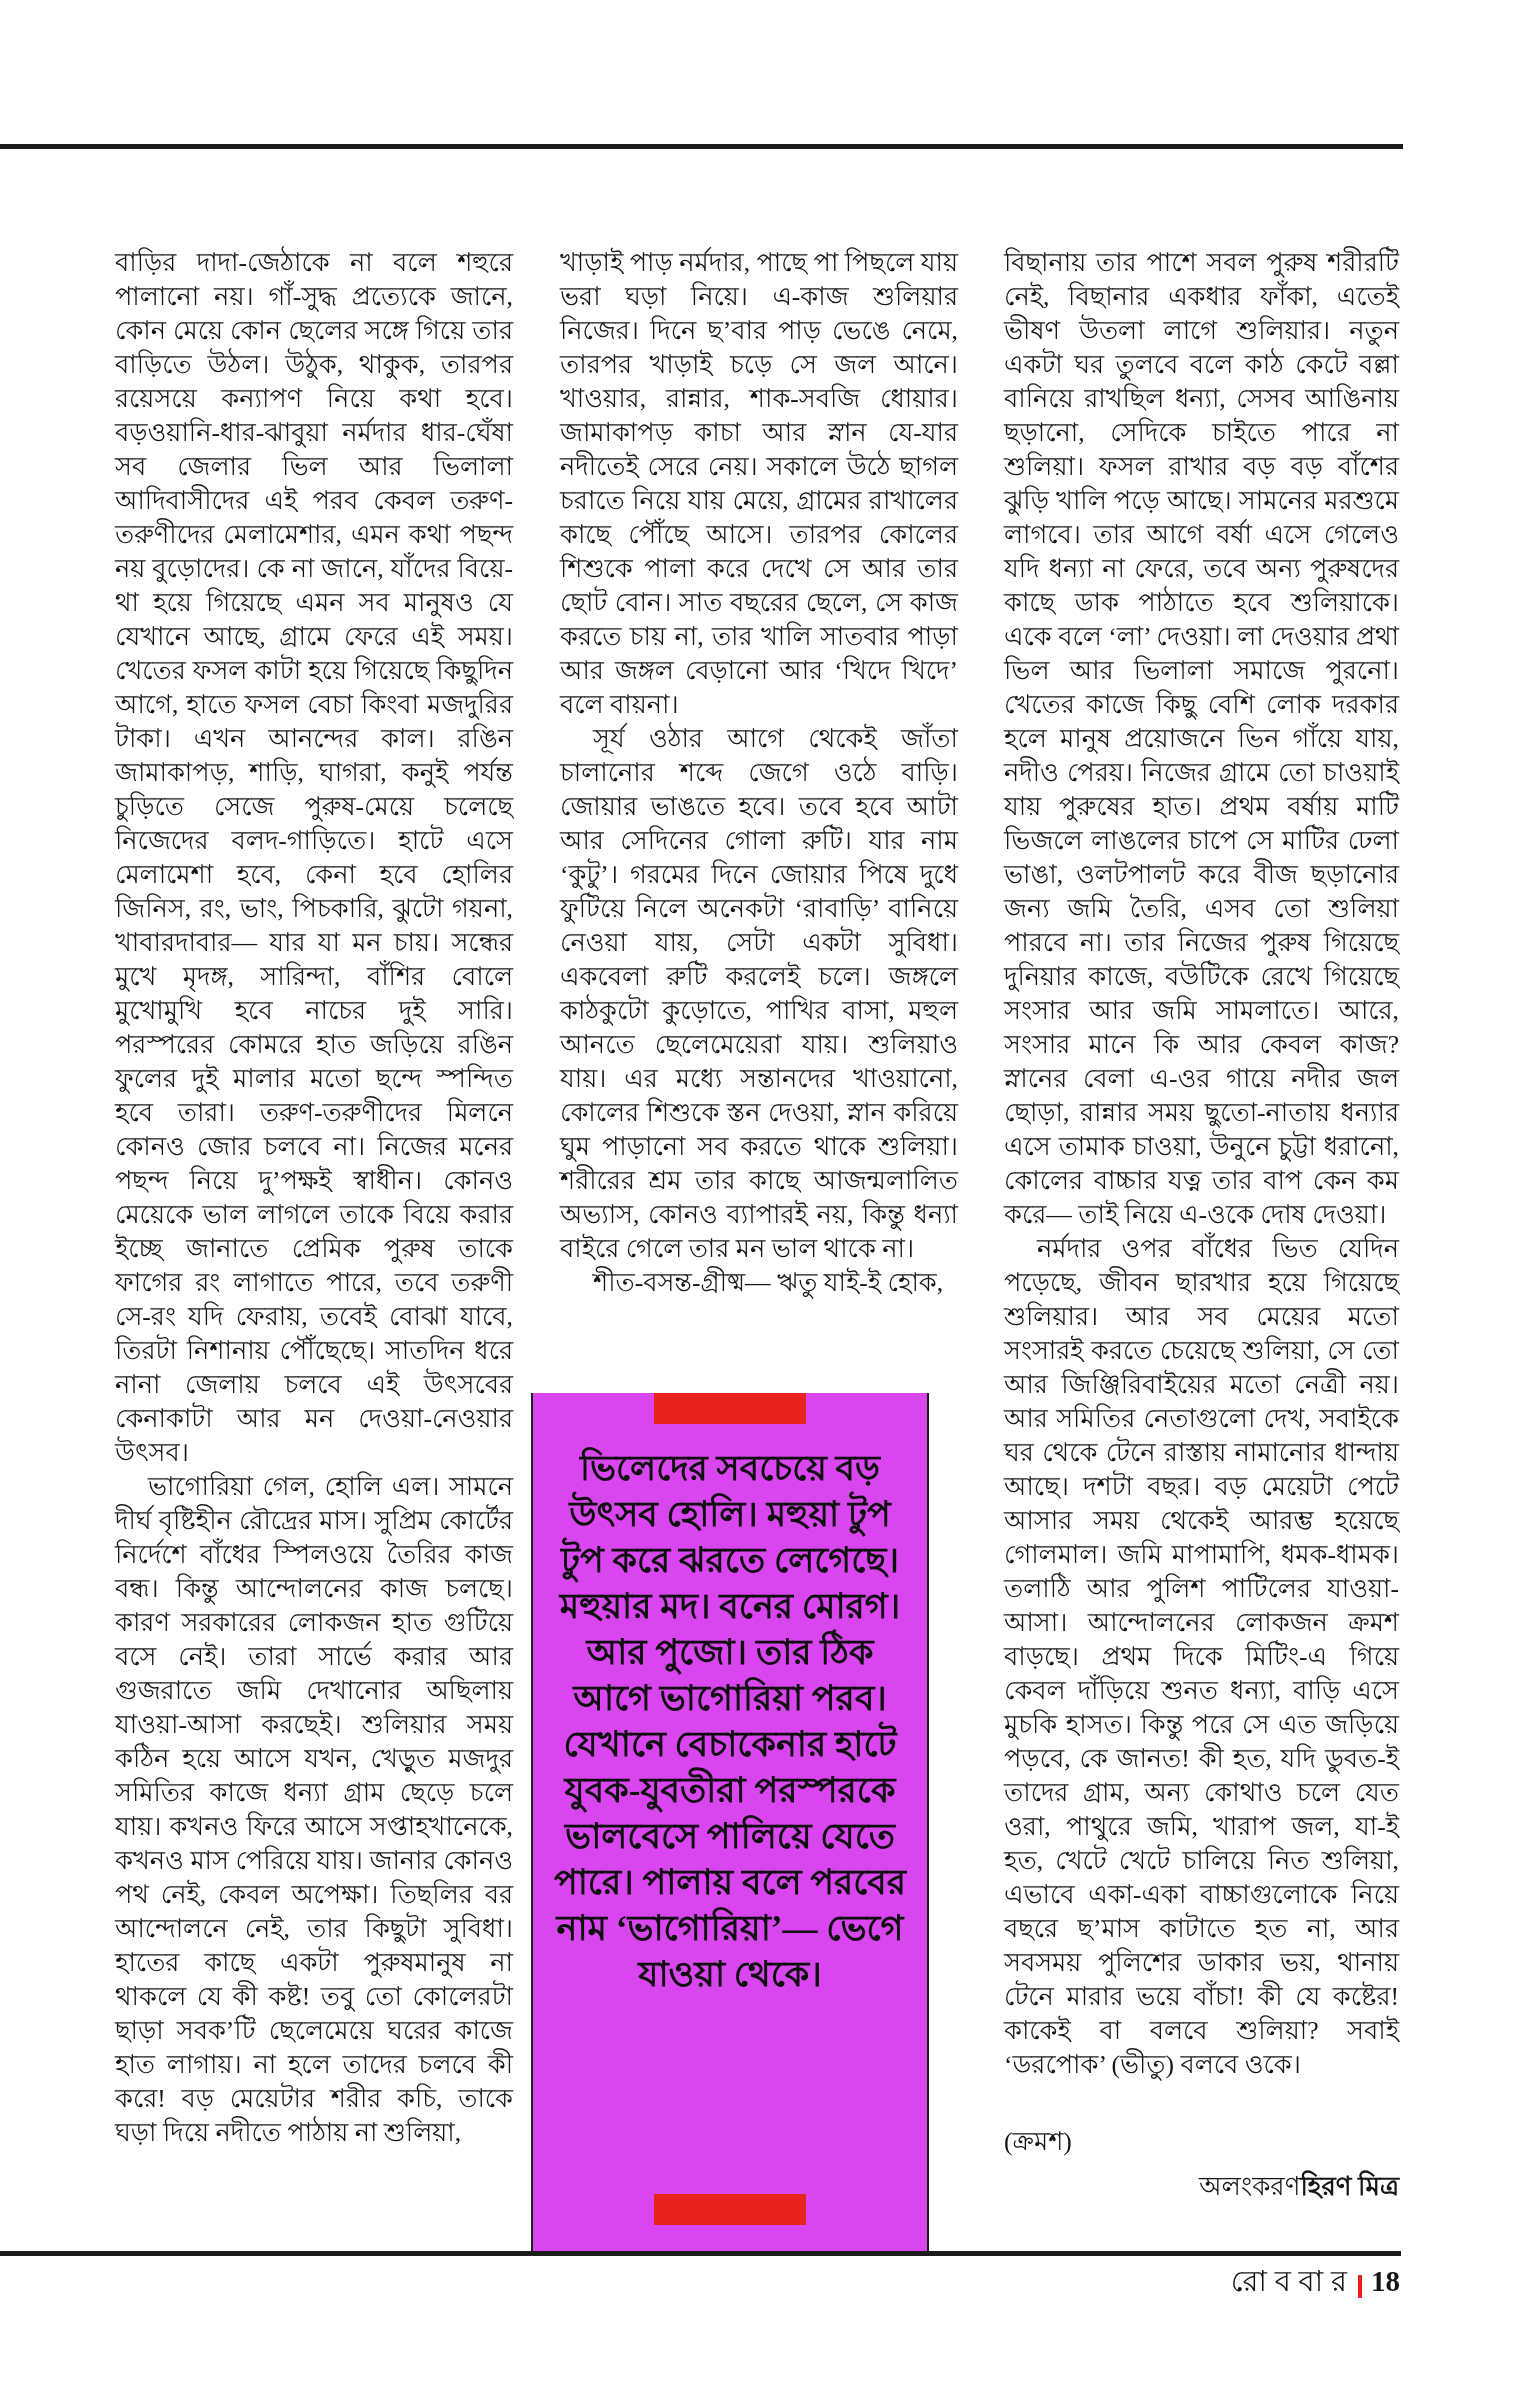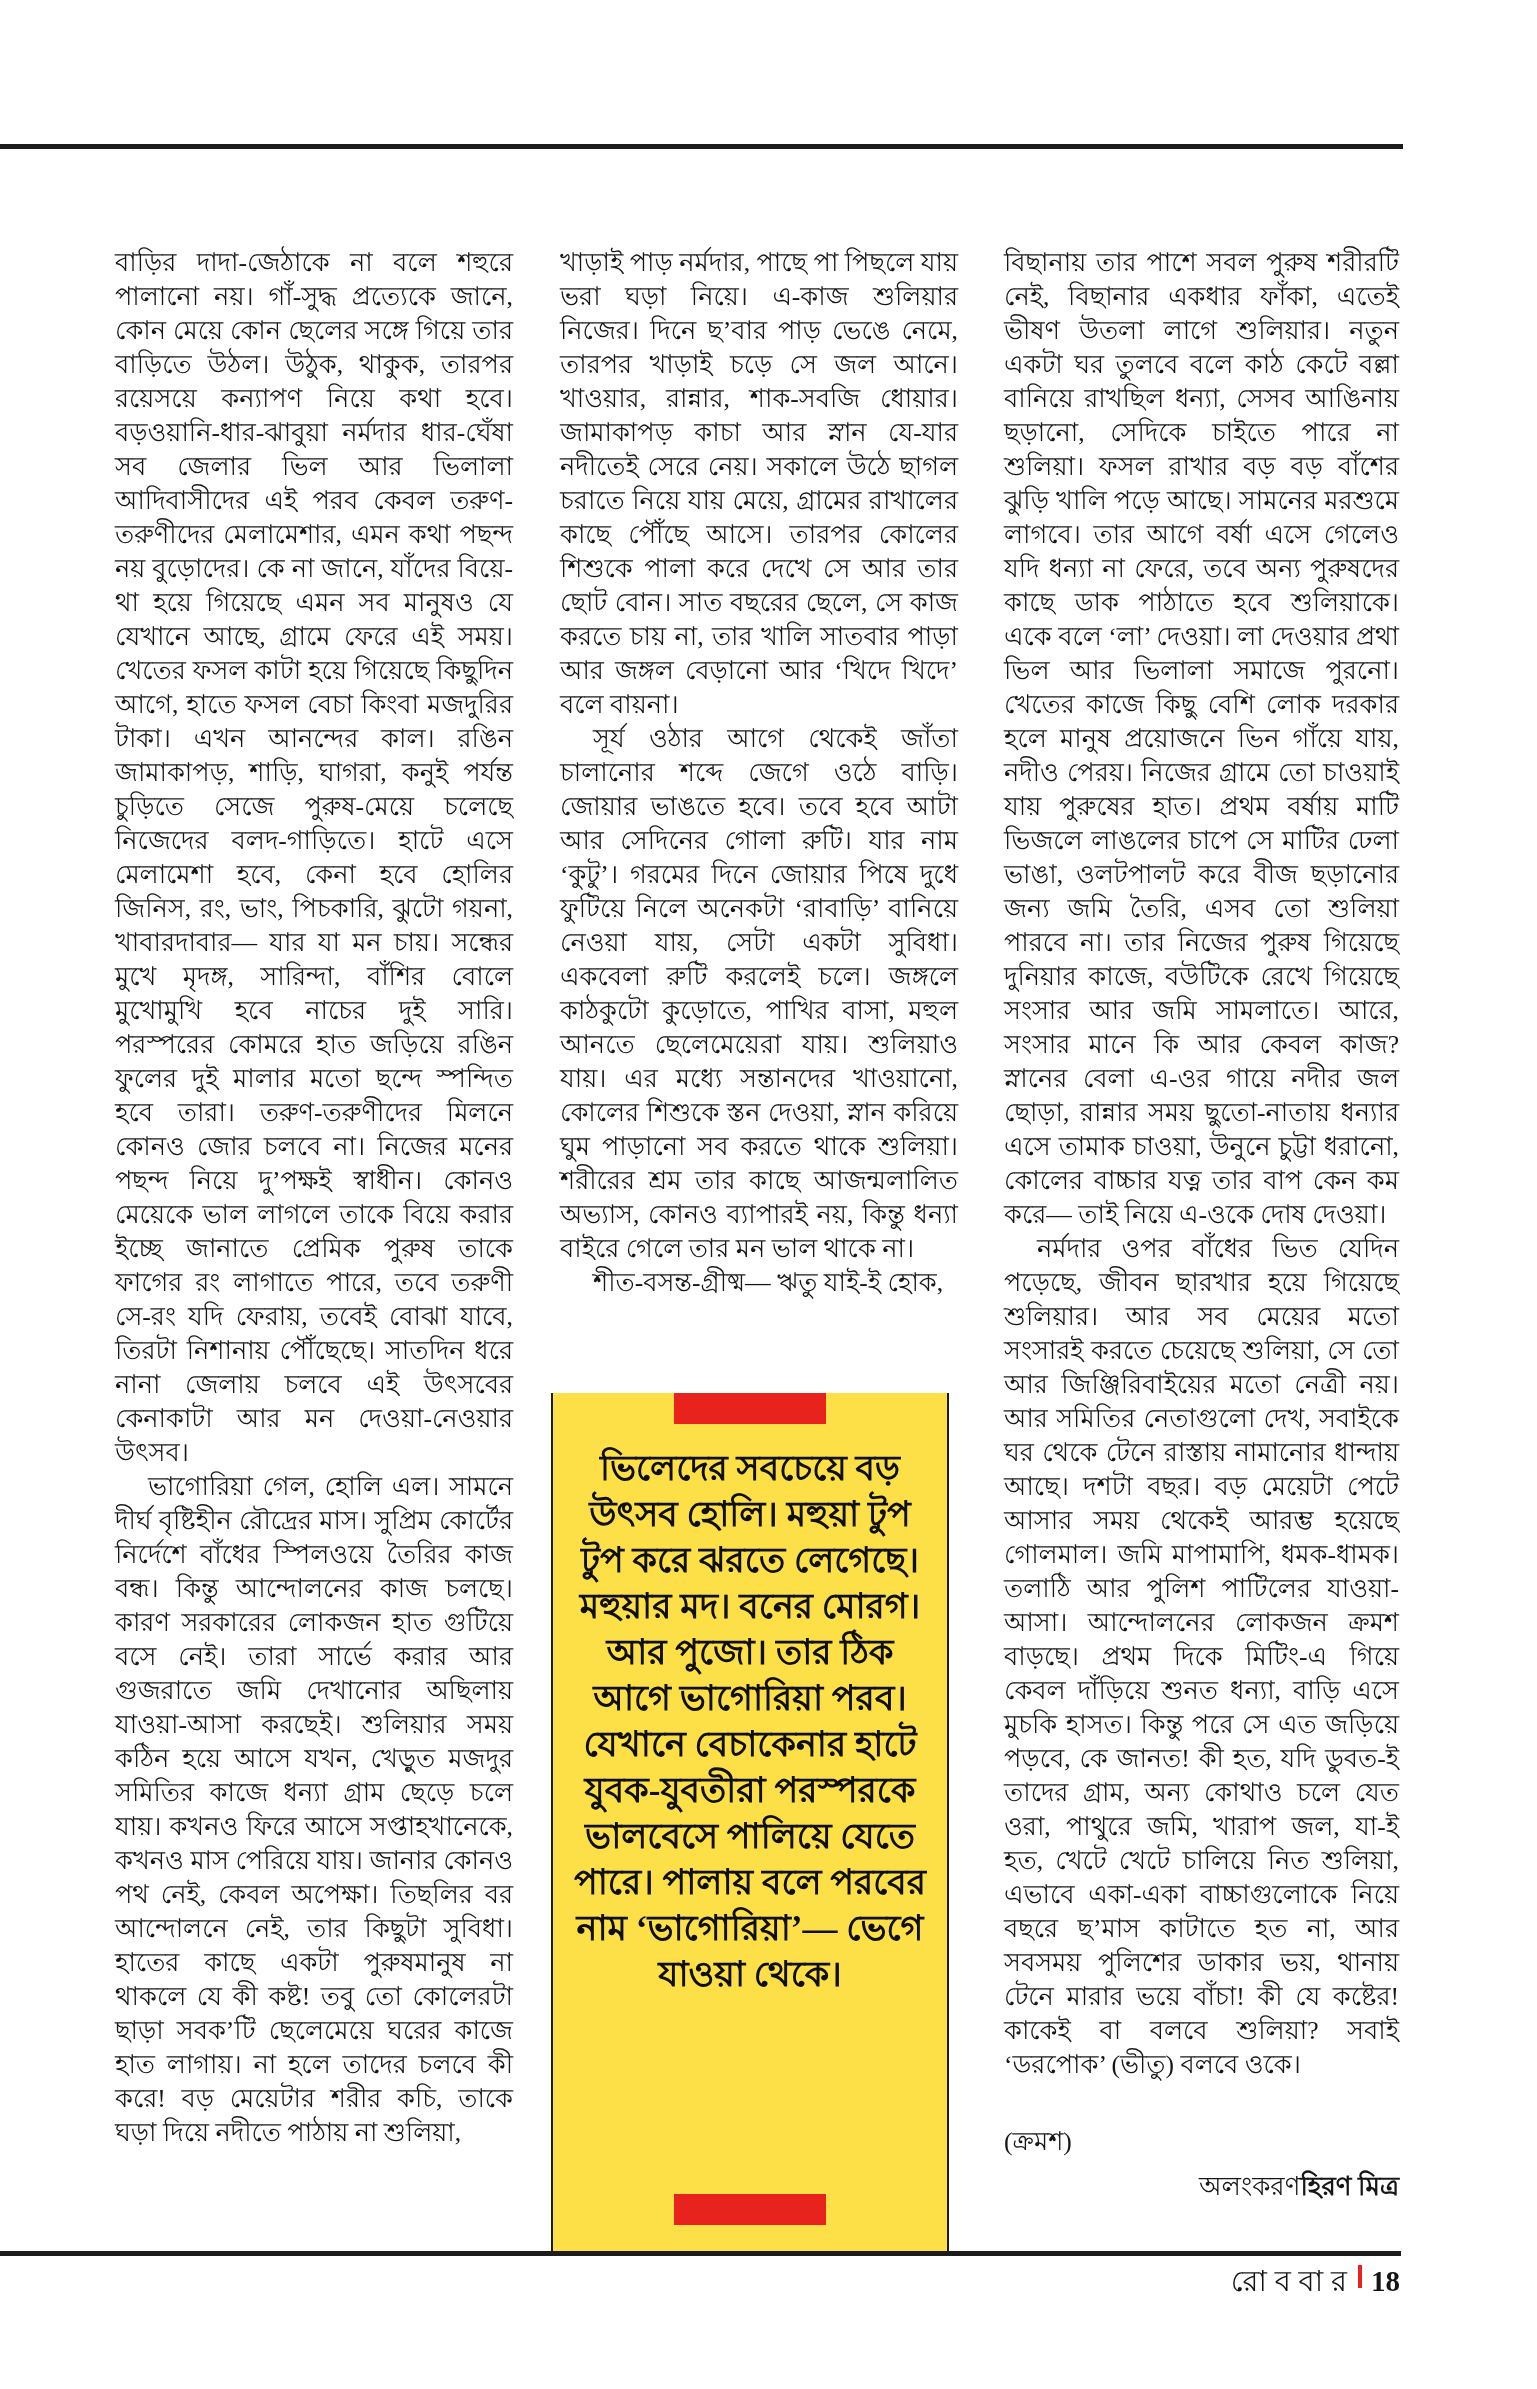--- a/index.html
+++ b/index.html
@@ -20,26 +20,26 @@
     font-size:25.6px; line-height:34px;
     text-align:justify; text-justify:inter-word;
   }
   .col p { margin:0; padding:0; }
   .col p.indent { text-indent:33px; }
   .col-1 { left:115px;  width:398px; }
   .col-2 { left:560px;  width:398px; }
   .col-3 { left:1004px; width:395px; }
 
   .quote-block {
-    position:absolute; left:551px; top:1393px;
+    position:absolute; left:531px; top:1393px;
     width:398px; height:859px;
     box-sizing:border-box;
     border-left:2.3px solid #1c1c1c;
     border-right:2.3px solid #1c1c1c;
-    background:#fde047;
+    background:#d946ef;
   }
   .red-bar {
     position:absolute; left:50%; transform:translateX(-50%);
     width:152px; height:31px; background:#e8231e;
   }
   .red-bar-top { top:0; }
   .red-bar-bottom { top:801px; }
   .quote-text {
     position:absolute; top:53px; left:14px; right:14px;
     text-align:center;
@@ -52,21 +52,21 @@
     text-align:left; font-size:25.6px; line-height:34px;
   }
   .credit-line {
     position:absolute; left:1004px; top:2169px; width:395px;
     text-align:right; font-size:26px; line-height:36px;
   }
   .credit-line .credit-name { font-weight:bold; }
 
   .footer {
     position:absolute; top:2265px; right:138px;
-    display:flex; align-items:flex-start;
+    display:flex; align-items:flex-end;
     font-size:29px; line-height:33px; color:#141414;
   }
   .footer .brand { letter-spacing:7.8px; }
   .footer-divider {
     display:inline-block; width:3.9px; height:23px;
     background:#e8231e; margin:0 9.3px 0 3.1px;
   }
   .footer .page-num { font-weight:bold; }
 </style>
 </head>

